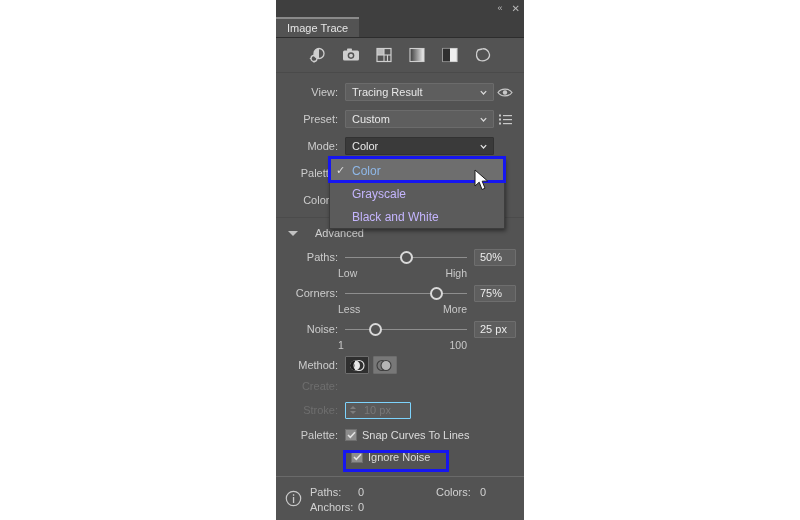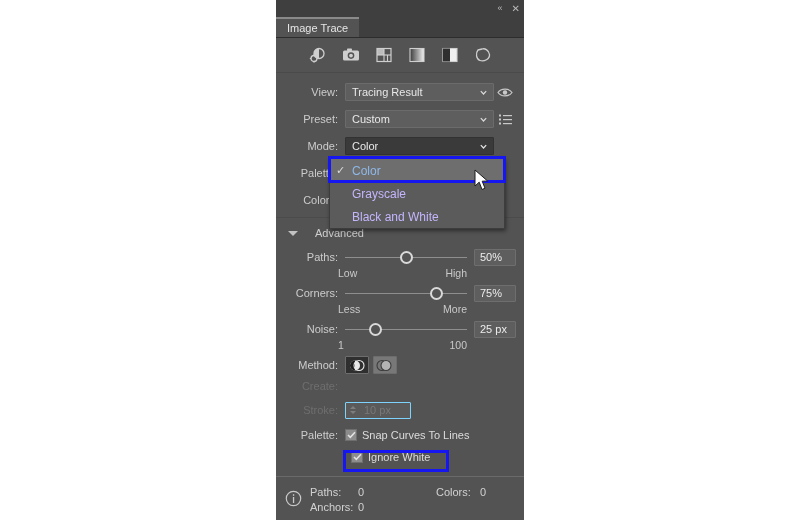--- a/index.html
+++ b/index.html
@@ -595,21 +595,21 @@
 
   <div class="row" style="height:16px;margin-bottom:6px">
     <div class="rowlabel"></div>
     <div class="field-area">
       <div style="width:6px;flex:none"></div>
       <div class="cbox">
         <svg width="9" height="8" viewBox="0 0 9 8">
             <path d="M1 4 L3.3 6.3 L8 1.3" fill="none" stroke="#e4e4e4" stroke-width="1.5"></path>
           </svg>
       </div>
-      <span class="cbtext">Ignore White</span>
+      <span class="cbtext">Ignore Noise</span>
     </div>
   </div>
 
   <div id="mode-menu">
     <div class="menu-item active">
       <span class="menu-check">✓</span>
       <span>Color</span>
     </div>
     <div class="menu-item">
       <span class="menu-check"></span>

